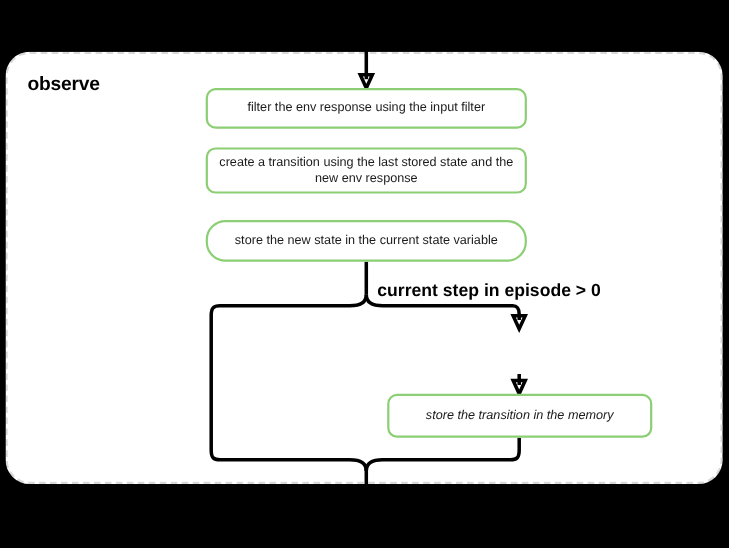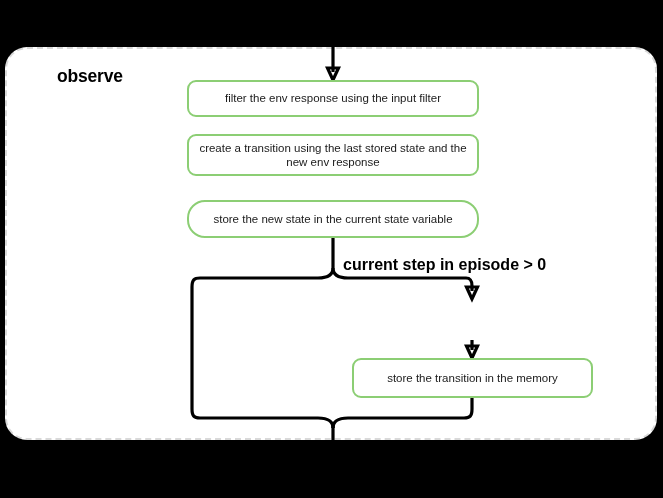--- a/index.html
+++ b/index.html
@@ -28,42 +28,41 @@
   }
   #group-title {
     position: absolute;
     left: 25px;
     top: 66px;
     font-size: 17.5px;
     font-weight: bold;
     color: #000000;
     letter-spacing: -0.2px;
     white-space: nowrap;
-    margin-left: 32px;
   }
   .node {
     position: absolute;
     box-sizing: border-box;
     background: #ffffff;
     border: 2.5px solid #8cce74;
     border-radius: 9px;
     display: flex;
     align-items: center;
     justify-content: center;
     text-align: center;
     color: #1a1a1a;
     font-size: 11.5px;
     line-height: 1.25;
     padding: 2px 8px;
   }
   #node-filter   { left: 187px; top: 80px;  width: 292px; height: 37px; }
   #node-create   { left: 187px; top: 134px; width: 292px; height: 42px; }
   #node-store-st { left: 187px; top: 200px; width: 292px; height: 38px; border-radius: 18px; }
   #node-add-rew  { left: 352px; top: 299px; width: 241px; height: 41px; }
-  #node-store-tr { left: 352px; top: 358px; width: 241px; height: 40px; }
+  #node-store-tr { left: 352px; top: 358px; width: 241px; height: 40px; font-style: italic; }
 
   #edge-label {
     position: absolute;
     left: 343px;
     top: 256px;
     font-size: 16px;
     font-weight: bold;
     color: #000000;
     white-space: nowrap;
   }

